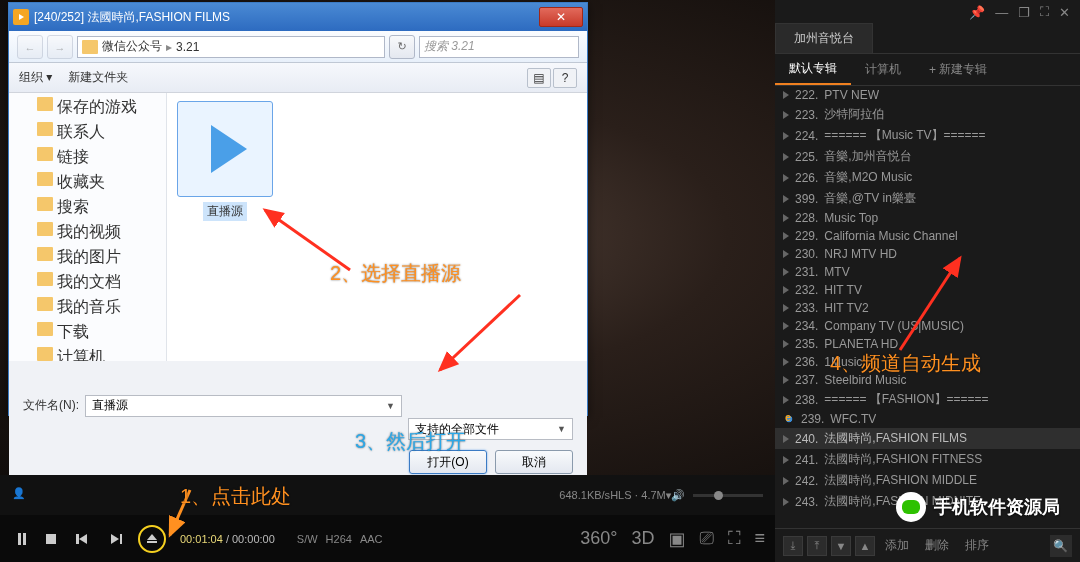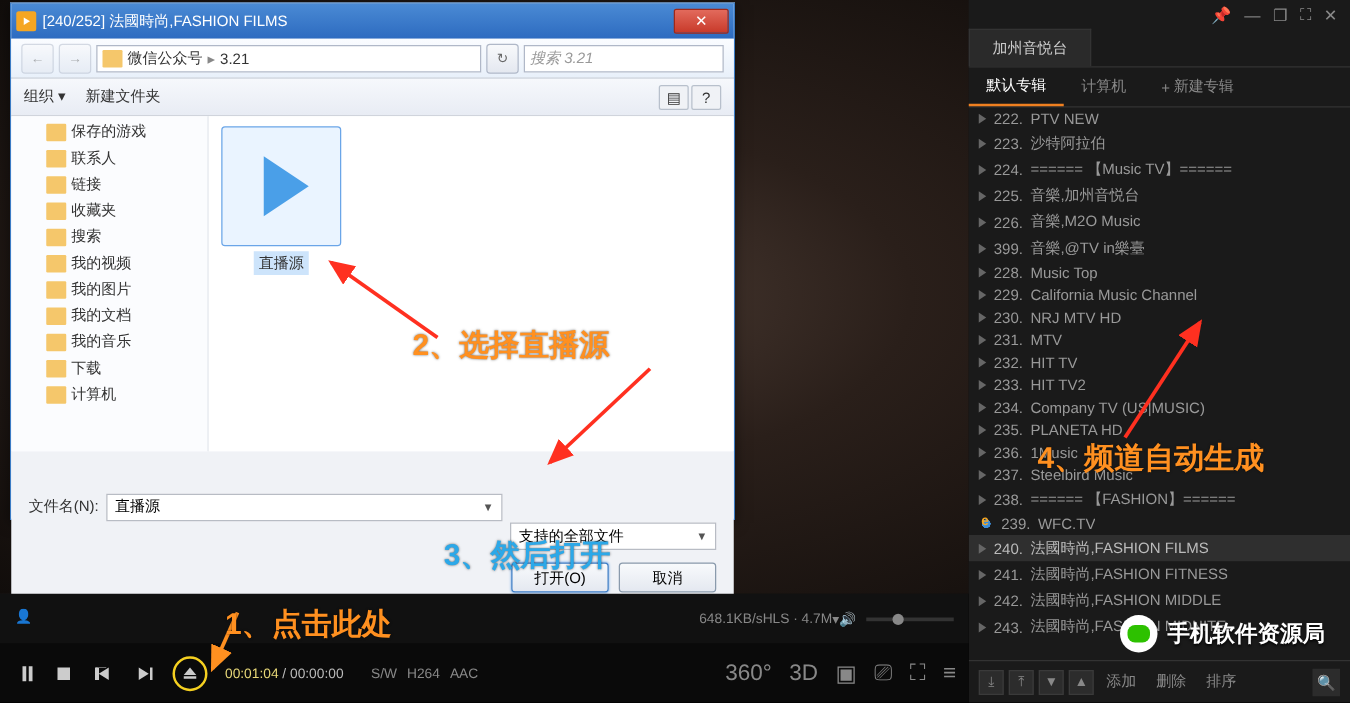--- a/index.html
+++ b/index.html
@@ -26,21 +26,21 @@
 .breadcrumb-sep { color: #888; margin: 0 4px; }
 .search-bar { width: 160px; height: 22px; background: #fff; border: 1px solid #b0b8c8; display: flex; align-items: center; padding: 0 4px; font-size: 12px; color: #999; font-style: italic; }
 
 .toolbar-row { height: 30px; background: linear-gradient(#f6f8fc, #e8ecf4); border-bottom: 1px solid #d0d4dc; display: flex; align-items: center; padding: 0 10px; font-size: 12px; color: #333; gap: 16px; }
 .toolbar-row .spacer { flex: 1; }
 .view-icons { display: flex; gap: 2px; }
 .view-icon { width: 24px; height: 20px; border: 1px solid #b8c0cc; border-radius: 2px; background: #f0f2f6; display: flex; align-items: center; justify-content: center; cursor: pointer; }
 
 .dialog-body { display: flex; height: 268px; }
 .tree-panel { width: 158px; background: #fbfcfe; border-right: 1px solid #e0e4ea; overflow-y: auto; padding: 2px 0; }
-.tree-item { display: flex; align-items: center; padding: 2px 6px 2px 18px; font-size: 12px; color: #333; cursor: pointer; gap: 4px; }
+.tree-item { display: flex; align-items: flex-start; padding: 2px 6px 2px 18px; font-size: 16px; color: #333; cursor: pointer; gap: 4px; }
 .tree-item .ico { width: 16px; height: 14px; background: #f5c76b; border-radius: 1px; flex-shrink: 0; }
 .tree-item.ml1 { padding-left: 28px; }
 
 .content-panel { flex: 1; background: #fff; padding: 8px; position: relative; }
 .file-thumb { width: 100px; text-align: center; cursor: pointer; }
 .thumb-box { width: 96px; height: 96px; border: 1px solid #6aa5e8; background: #eaf4ff; border-radius: 3px; display: flex; align-items: center; justify-content: center; margin: 0 auto 4px; }
 .play-triangle { width: 0; height: 0; border-left: 36px solid #4a9fe8; border-top: 24px solid transparent; border-bottom: 24px solid transparent; margin-left: 8px; }
 .thumb-label { font-size: 12px; color: #333; background: #cde4fb; padding: 1px 4px; display: inline-block; }
 
 .dialog-footer { padding: 10px 14px; background: #f0f2f6; }
@@ -101,21 +101,21 @@
 .eject-circled .tri { width: 0; height: 0; border-bottom: 6px solid #ccc; border-left: 5px solid transparent; border-right: 5px solid transparent; }
 .eject-circled .bar { width: 10px; height: 2px; background: #ccc; margin-top: 1px; }
 .time-display { color: #bbb; }
 .time-display .cur { color: #e8d878; }
 .codec-tags { display: flex; gap: 8px; margin-left: 8px; }
 .pc-spacer { flex: 1; }
 .right-icons { display: flex; gap: 14px; color: #888; }
 .right-icons .ri { cursor: pointer; font-size: 18px; }
 
 
-.annotation { position: absolute; color: #ff9020; font-size: 24px; font-weight: bold; text-shadow: 0 0 2px rgba(0,0,0,0.6); pointer-events: none; z-index: 20; }
+.annotation { position: absolute; color: #ff9020; font-size: 20px; font-weight: normal; text-shadow: 0 0 2px rgba(0,0,0,0.6); pointer-events: none; z-index: 20; }
 .annotation.blue { color: #2ca8e8; }
 .arrow { position: absolute; pointer-events: none; z-index: 19; }
 
 
 .wechat-badge { position: absolute; right: 20px; bottom: 40px; display: flex; align-items: center; gap: 8px; color: #fff; font-size: 18px; font-weight: bold; z-index: 30; text-shadow: 0 1px 2px rgba(0,0,0,0.8); }
 .wechat-ico { width: 30px; height: 30px; background: #fff; border-radius: 50%; display: flex; align-items: center; justify-content: center; }
 .wechat-ico::before { content: ""; width: 18px; height: 14px; background: #2dc100; border-radius: 6px; position: relative; }
 
 .sb::-webkit-scrollbar { width: 10px; }
 .sb::-webkit-scrollbar-track { background: #1a1a1a; }

